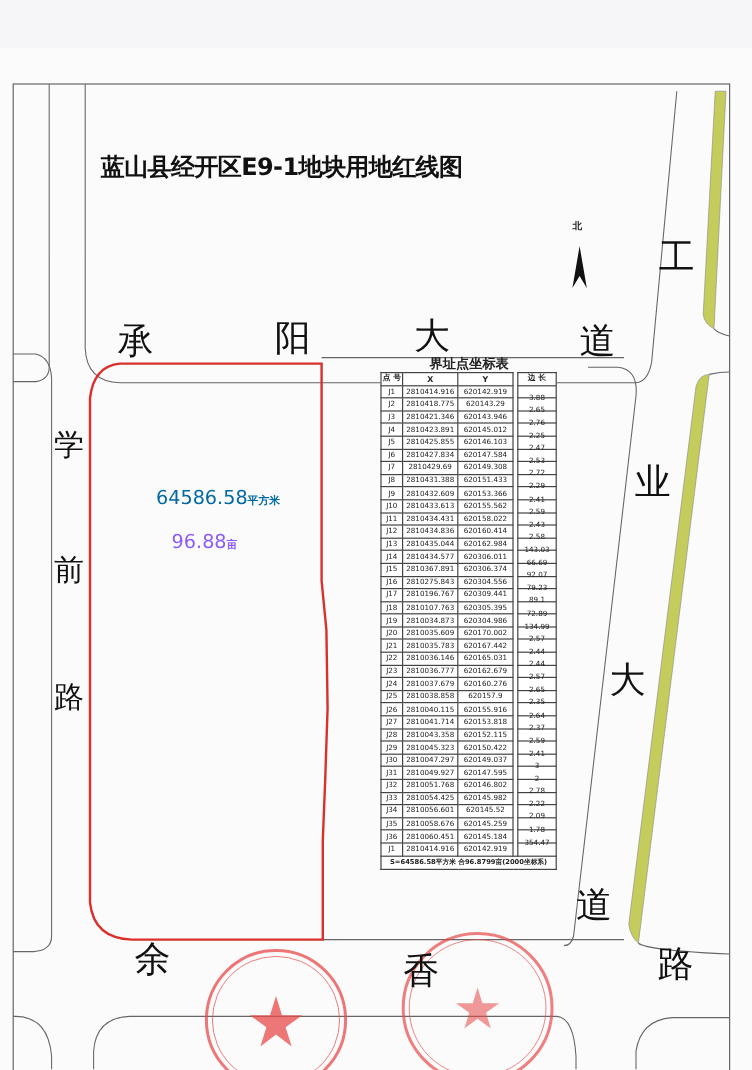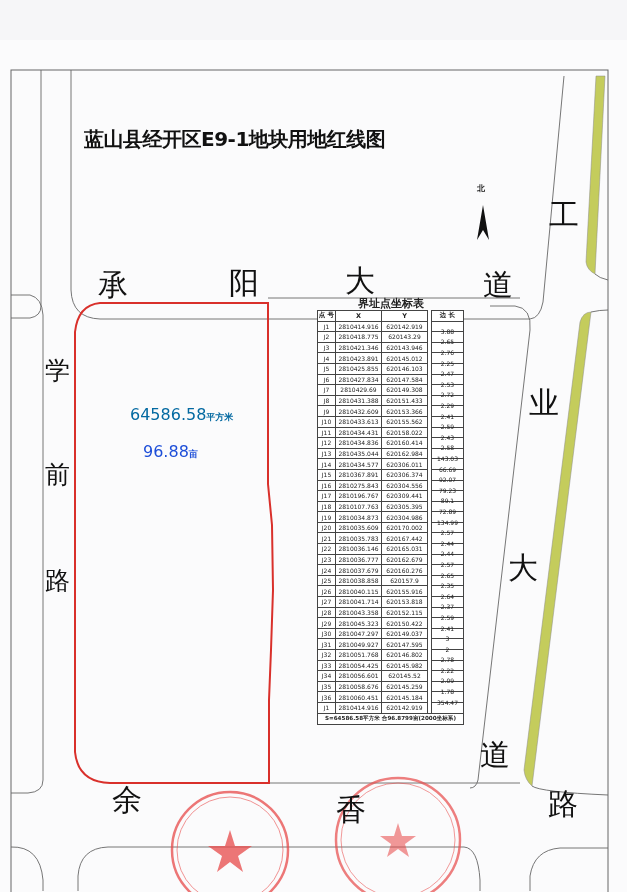--- a/index.html
+++ b/index.html
@@ -16,21 +16,21 @@
   }
   .north-label { position: absolute; left: 477px; top: 143px; font-size: 8px; font-weight: bold; color: #222; }
   .road-char { position: absolute; font-size: 30px; color: #111; line-height: 1; }
   .road-char.sm { font-size: 25px; }
   .parcel-id {
     position: absolute; left: 133px; top: 313px; font-family: "DejaVu Serif", "Liberation Serif", serif;
     font-size: 32px; color: #222; letter-spacing: 1px;
   }
   .area-sqm { position: absolute; left: 130px; top: 365px; font-size: 16px; color: #0369a1; }
   .area-sqm .unit, .area-mu .unit { font-size: 9px; font-weight: bold; }
-  .area-mu { position: absolute; left: 143px; top: 402px; font-size: 16px; color: #1d4ed8; }
+  .area-mu { position: absolute; left: 143px; top: 402px; font-size: 16px; color: #8b5cf6; }
 
   .coord-title { position: absolute; left: 358px; top: 256px; font-size: 11px; font-weight: bold; color: #222; }
   table.coords {
     position: absolute; left: 317px; top: 270px; border-collapse: collapse;
     font-size: 6px; color: #222; background: #fff;
   }
   table.coords td, table.coords th {
     border: 0.8px solid #444; height: 9.6px; padding: 0; text-align: center; white-space: nowrap;
   }
   table.coords th { font-weight: bold; font-size: 6.5px; }

